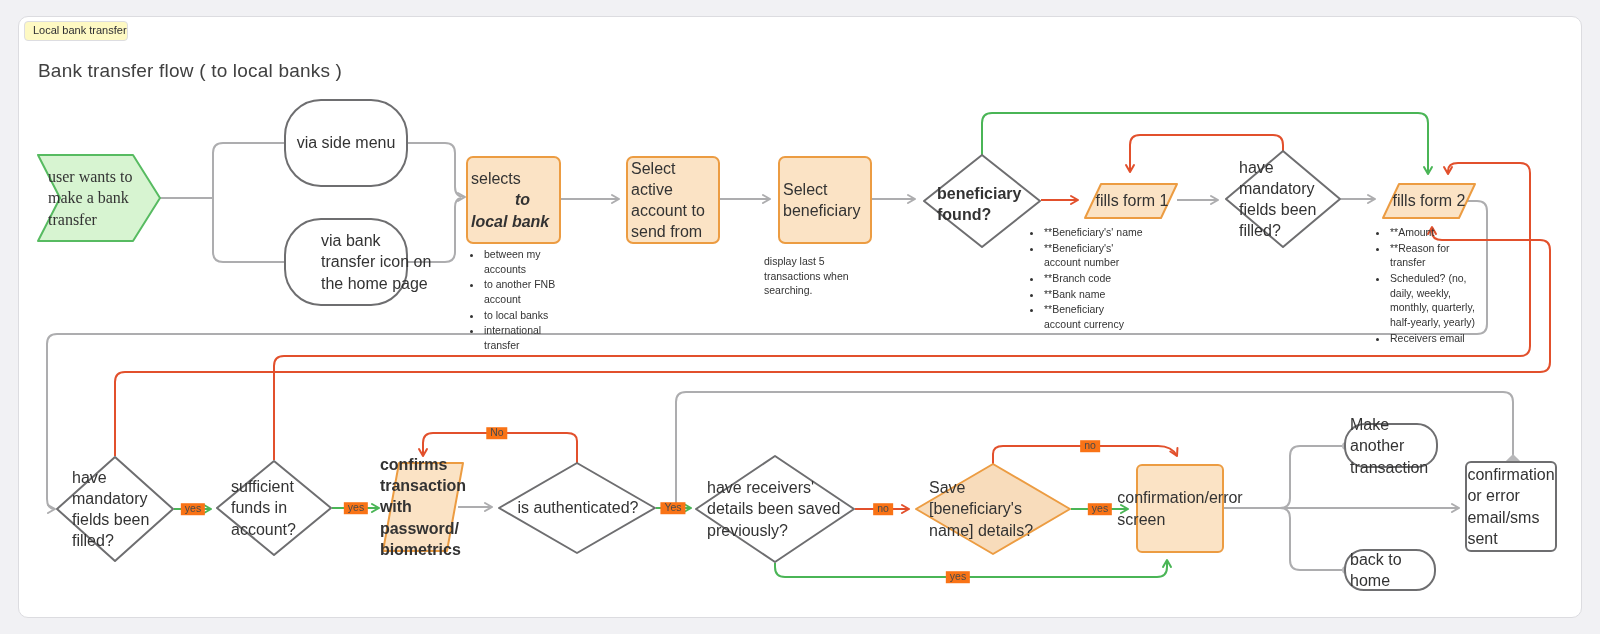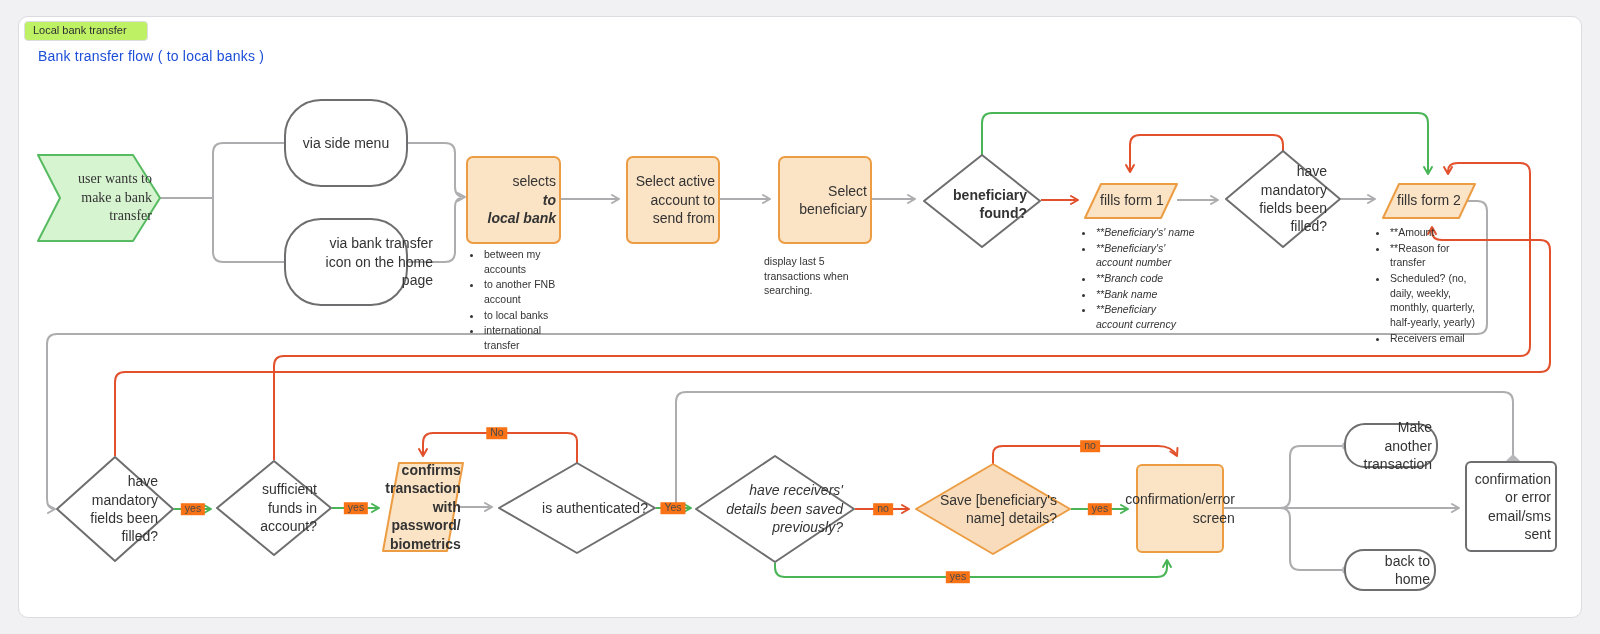--- a/index.html
+++ b/index.html
@@ -8,31 +8,31 @@
     background:#f1f1f4;
     font-family:"Liberation Sans", sans-serif;
     position:relative;overflow:hidden;
   }
   .canvas{
     position:absolute;left:18px;top:16px;width:1562px;height:600px;
     background:#ffffff;border:1px solid #dcdce0;border-radius:10px;
   }
   .tab{
     position:absolute;left:24px;top:21px;
-    background:#bef264;border:1px solid #dddde1;border-radius:4px;
-    font-size:11px;color:#2f2f33;padding:2px 20px 3px 8px;line-height:1.2;
+    background:#fef9c3;border:1px solid #dddde1;border-radius:4px;
+    font-size:11px;color:#2f2f33;padding:2px 0 3px 8px;line-height:1.2;
   }
   .title{
-    position:absolute;left:38px;top:48px;
-    font-size:14px;color:#1d4ed8;font-weight:500;letter-spacing:.2px;
+    position:absolute;left:38px;top:60px;
+    font-size:19px;color:#404040;font-weight:500;letter-spacing:.2px;
   }
   svg.layer{position:absolute;left:0;top:0;}
   .node-text{
     position:absolute;display:flex;align-items:center;justify-content:center;
-    text-align:right;font-size:14px;line-height:1.32;color:#333;
+    text-align:left;font-size:16px;line-height:1.32;color:#333;
     overflow-wrap:break-word;
   }
   .note{
     position:absolute;font-size:10.5px;line-height:1.4;color:#333;text-align:left;
   }
   ul.note-list{margin:0;padding:0 0 0 13px;}
   ul.note-list li{margin:0 0 1px 0;padding-left:1px;}
   .lbl{
     position:absolute;transform:translate(-50%,-50%);
     background:#f97316;padding:0 4px;font-size:10.5px;color:#4a4a4a;line-height:1.1;
@@ -137,36 +137,36 @@
 </div>
 <div class="node-text" style="left:631px;top:160px;width:84px;height:80px;">Select active account to send from</div>
 <div class="node-text" style="left:783px;top:160px;width:84px;height:80px;">Select beneficiary</div>
 <div class="node-text" style="left:937px;top:174px;width:90px;height:60px;font-weight:bold;">beneficiary found?</div>
 <div class="node-text" style="left:1094px;top:187px;width:76px;height:27px;">fills form 1</div>
 <div class="node-text" style="left:1239px;top:165px;width:88px;height:68px;">have mandatory fields been filled?</div>
 <div class="node-text" style="left:1391px;top:187px;width:76px;height:27px;">fills form 2</div>
 <div class="node-text" style="left:72px;top:471px;width:86px;height:76px;">have mandatory fields been filled?</div>
 <div class="node-text" style="left:231px;top:470px;width:86px;height:76px;">sufficient funds in account?</div>
 <div class="node-text" style="left:391px;top:469px;width:64px;height:76px;font-weight:bold;">confirms transaction with password/ biometrics</div>
-<div class="node-text" style="left:525px;top:489px;width:140px;height:38px;">is authenticated?</div>
-<div class="node-text" style="left:707px;top:480px;width:136px;height:58px;font-style:italic;">have receivers' details been saved previously?</div>
+<div class="node-text" style="left:508px;top:489px;width:140px;height:38px;">is authenticated?</div>
+<div class="node-text" style="left:707px;top:480px;width:136px;height:58px;">have receivers' details been saved previously?</div>
 <div class="node-text" style="left:929px;top:490px;width:128px;height:38px;">Save [beneficiary's name] details?</div>
 <div class="node-text" style="left:1141px;top:469px;width:78px;height:79px;">confirmation/error screen</div>
 <div class="node-text" style="left:1350px;top:427px;width:82px;height:38px;">Make another transaction</div>
 <div class="node-text" style="left:1350px;top:552px;width:80px;height:36px;">back to home</div>
 <div class="node-text" style="left:1471px;top:466px;width:80px;height:81px;">confirmation or error email/sms sent</div>
 
 <ul class="note note-list" style="left:470px;top:247px;width:90px;">
     <li>between my accounts</li>
     <li>to another FNB account</li>
     <li>to local banks</li>
     <li>international transfer</li>
   </ul>
 <div class="note" style="left:764px;top:254px;width:112px;">display last 5 transactions when searching.</div>
-<ul class="note note-list" style="left:1082px;top:225px;width:100px;font-style:italic;">
+<ul class="note note-list" style="left:1030px;top:225px;width:100px;">
     <li>**Beneficiary's' name</li>
     <li>**Beneficiary's' account number</li>
     <li>**Branch code</li>
     <li>**Bank name</li>
     <li>**Beneficiary account currency</li>
   </ul>
 <ul class="note note-list" style="left:1376px;top:225px;width:94px;">
     <li>**Amount</li>
     <li>**Reason for transfer</li>
     <li>Scheduled? (no, daily, weekly, monthly, quarterly, half-yearly, yearly)</li>

